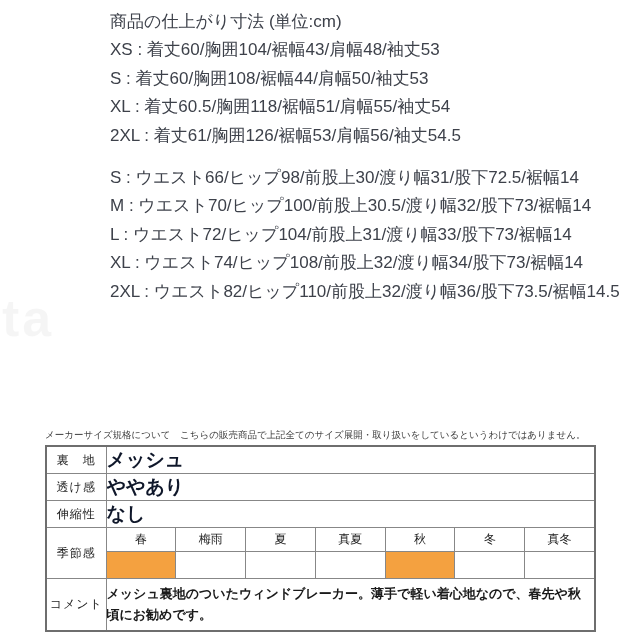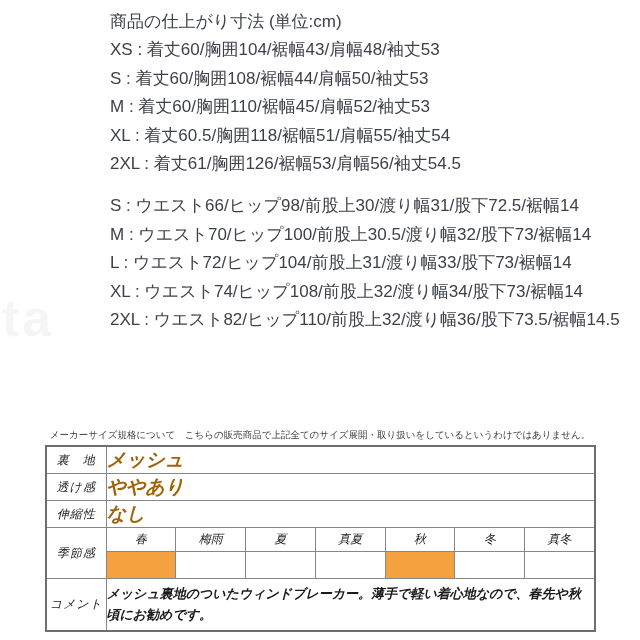--- a/index.html
+++ b/index.html
@@ -37,33 +37,32 @@
   .group-bottoms { margin-top: 14px; }
 
   
   .note {
     position: absolute;
     left: 45px; top: 428px;
     width: 550px;
     font-size: 9.5px;
     line-height: 13px;
     color: #3a3a3a;
-    text-align: center;
+    text-align: left;
     white-space: nowrap;
   }
 
   
   .spec-table {
     position: absolute;
     left: 45px; top: 445px;
     width: 549px;
     border-collapse: collapse;
     table-layout: fixed;
     border: 2px solid #6e6e6e;
-    font-style: italic;
   }
   .spec-table td {
     border: 1px solid #878787;
     padding: 0;
     overflow: hidden;
   }
   .col-label { width: 60px; }
   .col-season { width: 69.8px; }
 
   .r-simple { height: 26px; }
@@ -74,21 +73,21 @@
   .lbl {
     font-size: 12px;
     color: #222222;
     text-align: center;
     vertical-align: middle;
     letter-spacing: 1px;
   }
   .val {
     font-size: 19px;
     font-weight: bold;
-    color: #a16207;
+    color: #0f172a;
     padding-left: 14px;
     vertical-align: middle;
   }
   .season-name {
     font-size: 12px;
     color: #222222;
     text-align: center;
     vertical-align: middle;
   }
   .season-fill { background: #ffffff; }
@@ -105,21 +104,20 @@
 </head>
 <body>
 
 <div class="watermark">ta</div>
 
 <div class="sizes-block">
   <p class="title">商品の仕上がり寸法 (単位:cm)</p>
   <div class="group-tops">
     <p>XS : 着丈60/胸囲104/裾幅43/肩幅48/袖丈53</p>
     <p>S : 着丈60/胸囲108/裾幅44/肩幅50/袖丈53</p>
-    <p>M : 着丈60/胸囲110/裾幅45/肩幅52/袖丈53</p>
     <p>XL : 着丈60.5/胸囲118/裾幅51/肩幅55/袖丈54</p>
     <p>2XL : 着丈61/胸囲126/裾幅53/肩幅56/袖丈54.5</p>
   </div>
   <div class="group-bottoms">
     <p>S : ウエスト66/ヒップ98/前股上30/渡り幅31/股下72.5/裾幅14</p>
     <p>M : ウエスト70/ヒップ100/前股上30.5/渡り幅32/股下73/裾幅14</p>
     <p>L : ウエスト72/ヒップ104/前股上31/渡り幅33/股下73/裾幅14</p>
     <p>XL : ウエスト74/ヒップ108/前股上32/渡り幅34/股下73/裾幅14</p>
     <p>2XL : ウエスト82/ヒップ110/前股上32/渡り幅36/股下73.5/裾幅14.5</p>
   </div>

